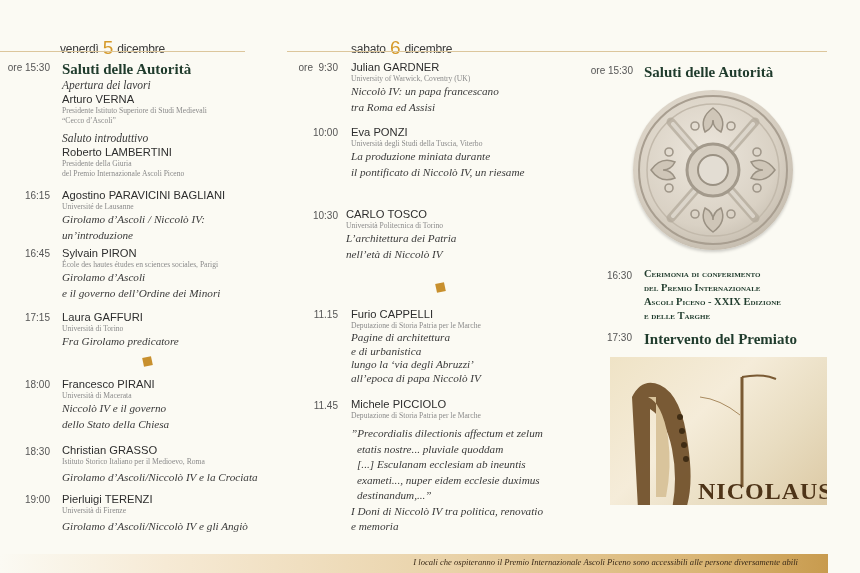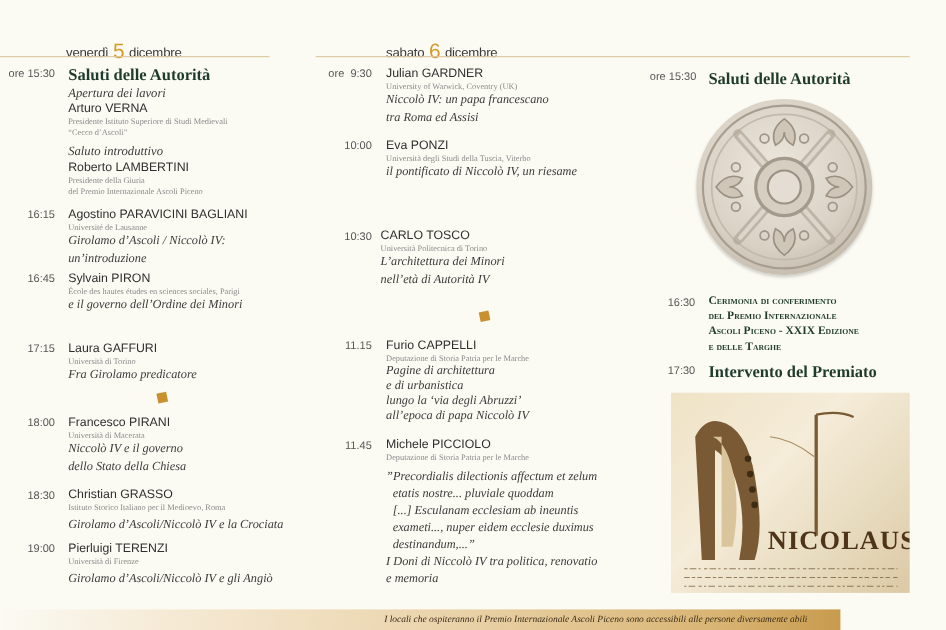--- a/index.html
+++ b/index.html
@@ -22,37 +22,37 @@
   }
   .name { font-size:11.2px; color:#2e2e2e; line-height:14px; white-space:nowrap; }
   .aff { font-family:"Liberation Serif", serif; font-size:7.6px; color:#8a8a8a; line-height:10px; white-space:nowrap; }
   .talk { font-family:"Liberation Serif", serif; font-style:italic; font-size:11.2px; color:#3a3a3a; line-height:15.5px; white-space:nowrap; }
   .heading { font-family:"Liberation Serif", serif; font-weight:bold; font-size:15px; color:#1f3b2c; white-space:nowrap; }
   .label-it { font-family:"Liberation Serif", serif; font-style:italic; font-size:11.5px; color:#3a3a3a; line-height:14px; white-space:nowrap; }
   .smallcaps { font-family:"Liberation Serif", serif; font-variant:small-caps; font-weight:bold; font-size:10.5px; color:#1f3b2c; line-height:14px; white-space:nowrap; }
   .diamond { position:absolute; width:9px; height:9px; background:#c8902e; transform:rotate(-12deg); }
   .quote { padding-left:6px; }
   .footer {
-    position:absolute; left:0; top:554px; width:764px; height:19px;
+    position:absolute; left:0; top:554px; width:828px; height:19px;
     background:linear-gradient(to right, #fbfaf3 0%, #f6ead5 20%, #e9d2a8 55%, #d9b574 85%, #c89b4e 100%);
   }
   .footer-text {
     position:absolute; right:30px; top:3px;
     font-family:"Liberation Serif", serif; font-style:italic; font-size:8.6px; color:#3a2a18; white-space:nowrap;
   }
   
   .medallion {
     position:absolute; left:633px; top:90px; width:160px; height:160px; border-radius:50%;
     background:radial-gradient(circle at 45% 40%, #ece6dc 0%, #d9d1c4 55%, #bcb3a5 85%, #8e8579 100%);
     box-shadow: 0 2px 3px rgba(0,0,0,0.18);
   }
   .medallion svg { position:absolute; left:0; top:0; }
   
   .manuscript {
-    position:absolute; left:610px; top:357px; width:217px; height:182px;
+    position:absolute; left:610px; top:357px; width:217px; height:148px;
     background:linear-gradient(135deg, #efe3c6 0%, #f5ecd9 40%, #e8dcc0 70%, #dcc9a4 100%);
     overflow:hidden;
   }
 </style>
 </head>
 <body>
 
 <div>
   <div class="day-header" style="left:60px; top:36px;">
     <span>venerdì</span>
@@ -83,20 +83,21 @@
     <div class="name">Agostino PARAVICINI BAGLIANI</div>
     <div class="aff">Université de Lausanne</div>
     <div class="talk">Girolamo d’Ascoli / Niccolò IV:</div>
     <div class="talk">un’introduzione</div>
   </div>
 
   <div class="time" style="left:0; top:248px;">16:45</div>
   <div class="entry" style="left:62px; top:246px;">
     <div class="name">Sylvain PIRON</div>
     <div class="aff">École des hautes études en sciences sociales, Parigi</div>
+    <div class="talk">Girolamo d’Ascoli</div>
     <div class="talk">e il governo dell’Ordine dei Minori</div>
   </div>
 
   <div class="time" style="left:0; top:312px;">17:15</div>
   <div class="entry" style="left:62px; top:310px;">
     <div class="name">Laura GAFFURI</div>
     <div class="aff">Università di Torino</div>
     <div class="talk">Fra Girolamo predicatore</div>
   </div>
 
@@ -138,29 +139,30 @@
     <div class="name">Julian GARDNER</div>
     <div class="aff">University of Warwick, Coventry (UK)</div>
     <div class="talk">Niccolò IV: un papa francescano</div>
     <div class="talk">tra Roma ed Assisi</div>
   </div>
 
   <div class="time" style="left:288px; top:127px;">10:00</div>
   <div class="entry" style="left:351px; top:125px;">
     <div class="name">Eva PONZI</div>
     <div class="aff">Università degli Studi della Tuscia, Viterbo</div>
+    <div class="talk">La produzione miniata durante</div>
     <div class="talk">il pontificato di Niccolò IV, un riesame</div>
   </div>
 
   <div class="time" style="left:288px; top:210px;">10:30</div>
   <div class="entry" style="left:346px; top:207px;">
     <div class="name">CARLO TOSCO</div>
     <div class="aff">Università Politecnica di Torino</div>
-    <div class="talk">L’architettura dei Minori</div>
-    <div class="talk">nell’età di Autorità IV</div>
+    <div class="talk">L’architettura dei Patria</div>
+    <div class="talk">nell’età di Niccolò IV</div>
   </div>
 
   <div class="diamond" style="left:436px; top:283px;"></div>
 
   <div class="time" style="left:288px; top:309px;">11.15</div>
   <div class="entry" style="left:351px; top:307px;">
     <div class="name">Furio CAPPELLI</div>
     <div class="aff">Deputazione di Storia Patria per le Marche</div>
     <div class="talk" style="line-height:13.5px;">Pagine di architettura</div>
     <div class="talk" style="line-height:13.5px;">e di urbanistica</div>

